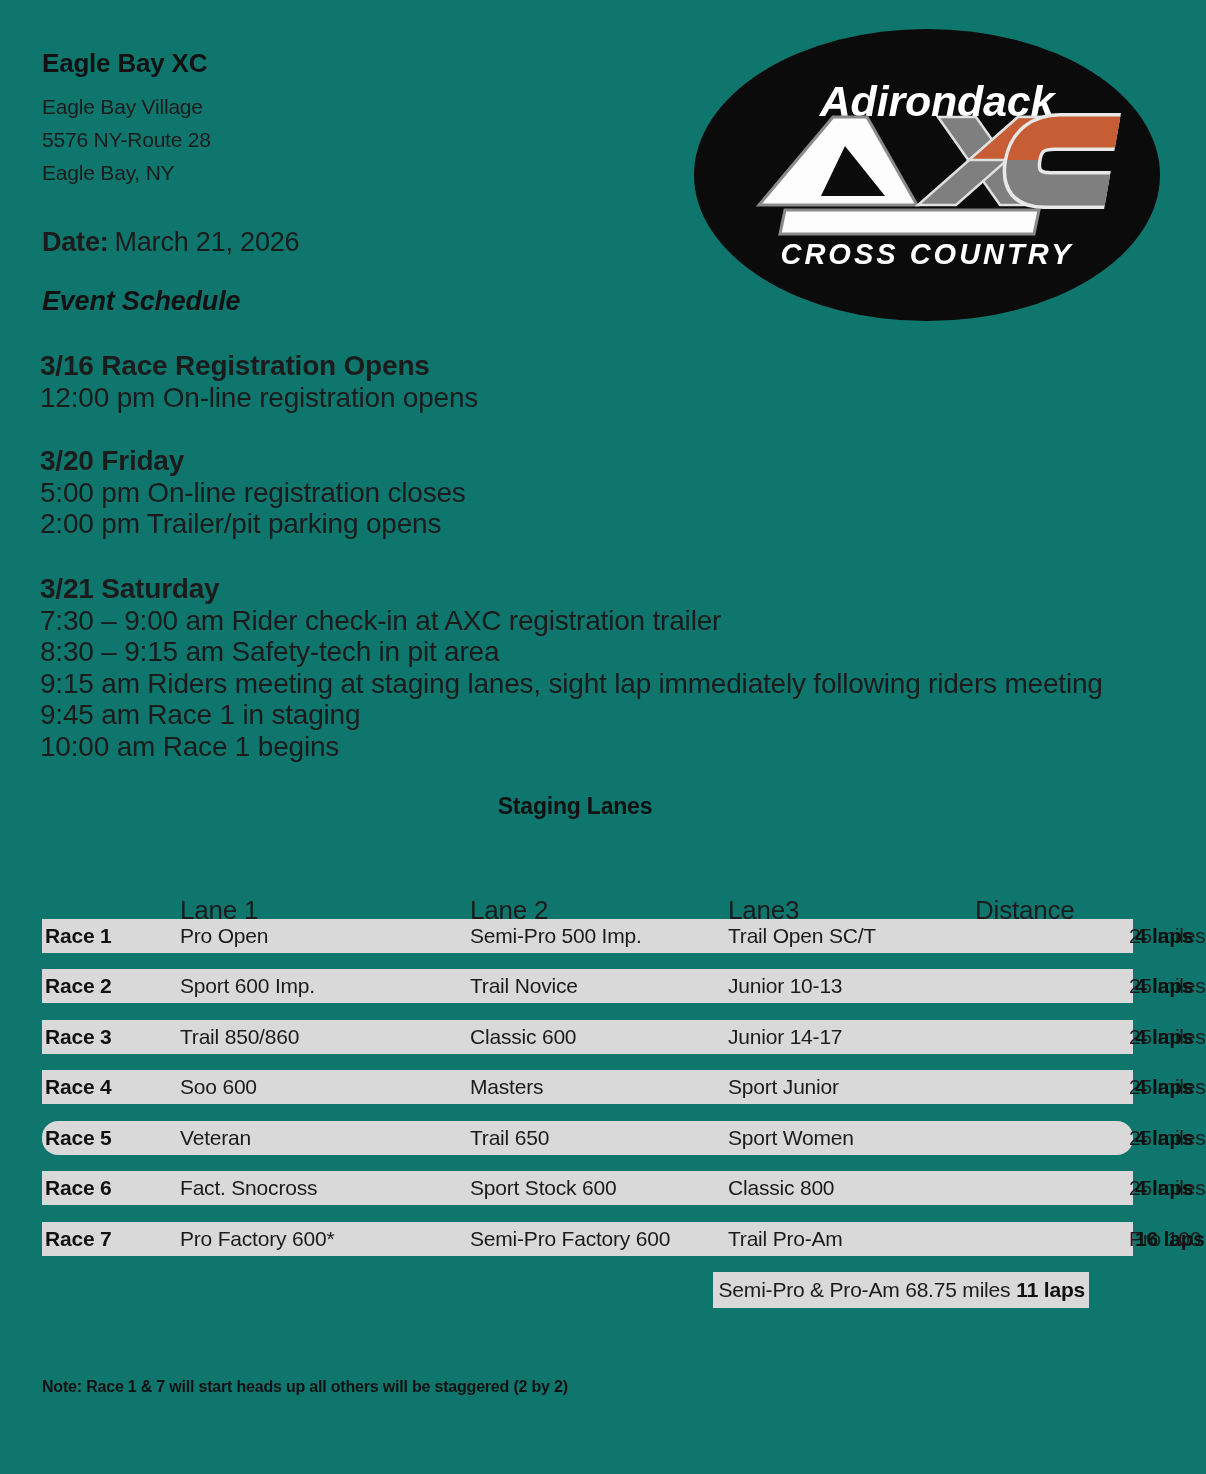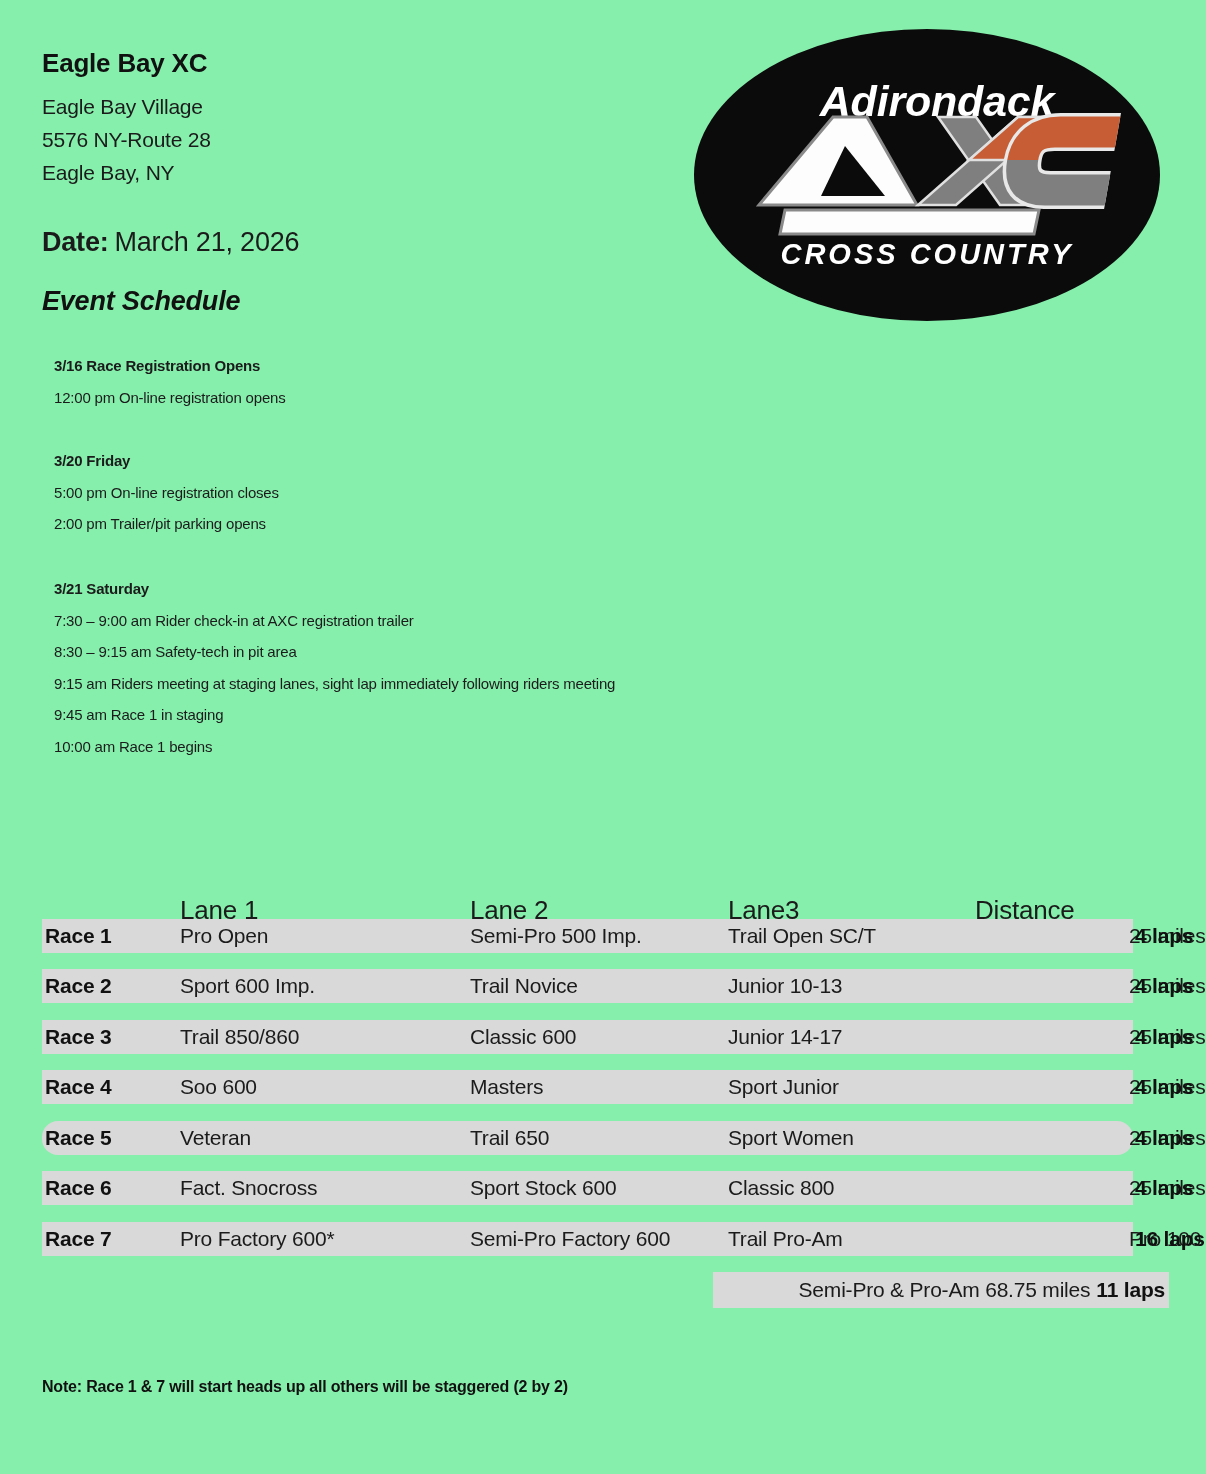--- a/index.html
+++ b/index.html
@@ -1,33 +1,33 @@
 <!DOCTYPE html>
 <html><head>
 <meta charset="utf-8">
 <style>
   html,body{margin:0;padding:0;background:#ffffff;}
   .page{
     position:relative;
     width:1206px;
     height:1474px;
-    background:#86efac;
+    background:#0f766e;
     font-family:"Liberation Sans", sans-serif;
     color:#1b1b1b;
     overflow:hidden;
     letter-spacing:-0.2px;
   }
   .abs{position:absolute;}
   .doc-title{left:42px;top:48px;font-size:26px;font-weight:bold;color:#111;}
   .address{left:42px;top:90px;font-size:21px;line-height:33px;}
   .date-line{left:42px;top:227px;font-size:27px;}
   .date-line b{font-weight:bold;}
   .date-val{margin-left:6px;}
   .section-heading{left:42px;top:286px;font-size:27px;font-weight:bold;color:#111;font-style:italic;}
-  .sched{left:54px;font-size:15px;line-height:31.5px;}
+  .sched{left:40px;font-size:28px;line-height:31.5px;}
   .sched .sec-title{font-weight:bold;}
   .sched-1{top:350px;}
   .sched-2{top:445px;}
   .sched-3{top:573px;}
   .staging-heading{left:0;top:793px;width:1150px;text-align:center;font-size:23px;font-weight:bold;color:#111;}
   .col-headers{left:0;top:855px;width:1174px;height:28px;font-size:26px;margin-top:40px;}
   .col-headers span{position:absolute;top:0;}
   .ch-1{left:180px;}
   .ch-2{left:470px;}
   .ch-3{left:728px;}
@@ -45,21 +45,21 @@
   .c-dist{right:4px;text-align:right;}
   .laps{font-weight:bold;margin-left:6px;color:#111;}
   .row-0{top:919px;}
   .row-1{top:969px;}
   .row-2{top:1020px;}
   .row-3{top:1070px;}
   .row-4{top:1121px;border-radius:16px;}
   .row-5{top:1171px;}
   .row-6{top:1222px;}
   .extra-row{
-    left:713px;top:1272px;width:456px;height:36px;
+    left:713px;top:1272px;width:376px;height:36px;
     background:#d9d9d9;font-size:21px;line-height:36px;
     text-align:right;padding-right:4px;box-sizing:border-box;
     white-space:nowrap;
   }
   .note-line{left:42px;top:1378px;font-size:16px;font-weight:bold;color:#111;}
   .logo-wrap{left:693px;top:28px;width:468px;height:294px;}
 </style>
 </head>
 <body>
 
@@ -114,20 +114,21 @@
 
   <div class="abs sched sched-3">
     <div class="sec-title">3/21 Saturday</div>
     <div>7:30 – 9:00 am Rider check-in at AXC registration trailer</div>
     <div>8:30 – 9:15 am Safety-tech in pit area</div>
     <div>9:15 am Riders meeting at staging lanes, sight lap immediately following riders meeting</div>
     <div>9:45 am Race 1 in staging</div>
     <div>10:00 am Race 1 begins</div>
   </div>
 
+  <div class="abs staging-heading">Staging Lanes</div>
 
   <div class="abs col-headers">
     <span class="ch-1">Lane 1</span>
     <span class="ch-2">Lane 2</span>
     <span class="ch-3">Lane3</span>
     <span class="ch-4">Distance</span>
   </div>
 
   <div class="abs race-row row-0">
     <span class="c-race">Race 1</span>

